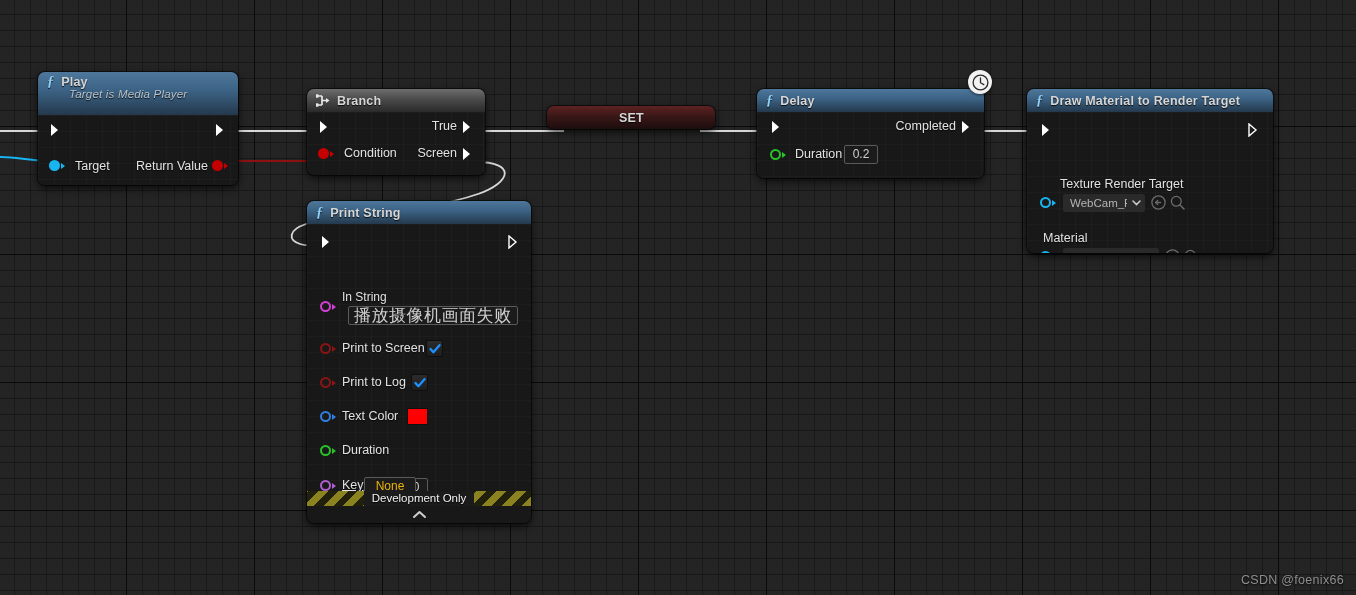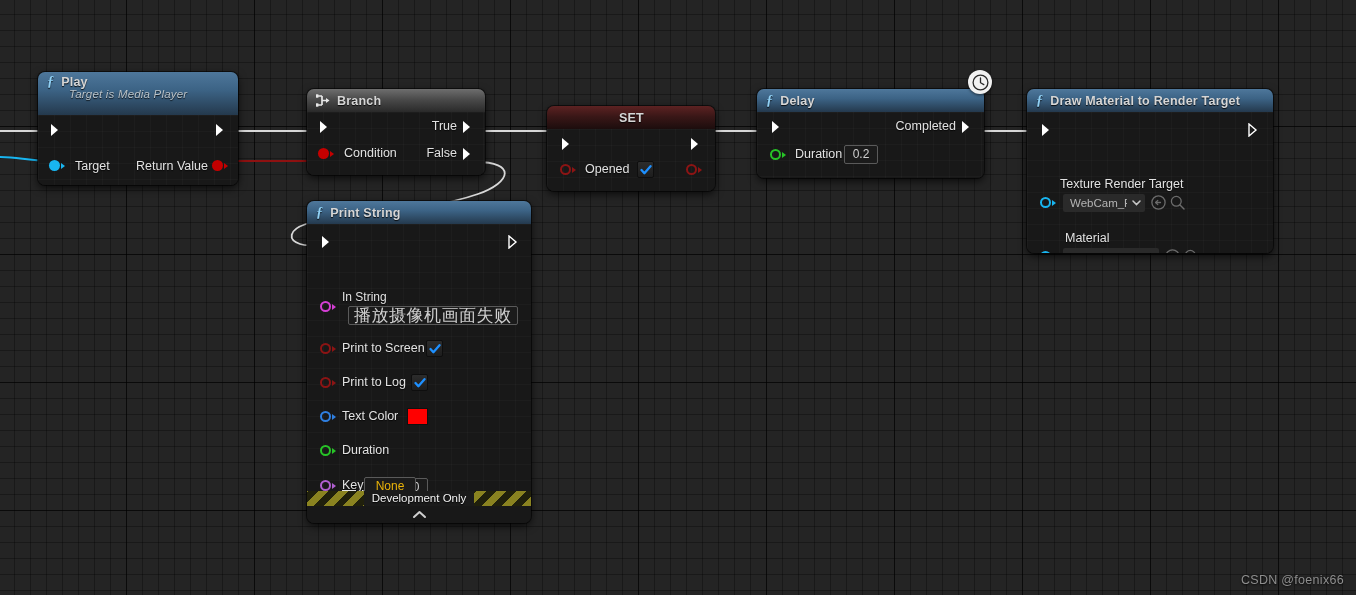--- a/index.html
+++ b/index.html
@@ -229,63 +229,33 @@
             <path d="M1,1 L8,7 L1,13 Z" fill="#ffffff"></path>
           </svg>
       </span>
     </div>
     <div style="position:absolute;left:0;right:0;top:32px;height:22px;">
       <span class="lpin pinwrap" style="left:11px;color:#c40000;top:4px;">
         <i class="dot solid"></i>
           <i class="arr"></i>
       </span>
       <span class="label" style="position:absolute;left:37px;top:2px;">Condition</span>
-      <span class="label" style="position:absolute;right:28px;top:2px;">False</span>
+      <span class="label" style="position:absolute;right:28px;top:2px;">Screen</span>
       <span class="rpin" style="right:12px;top:3px;">
         <svg class="exec-pin" viewBox="0 0 11 14">
             <path d="M1,1 L8,7 L1,13 Z" fill="#ffffff"></path>
           </svg>
       </span>
     </div>
   </div>
 </div>
 
 <div class="node" id="n-set" style="left:547px;top:106px;width:168px;">
   <div class="hdr setter">
     <span>SET</span>
-  </div>
-  <div class="node-body" style="height:62px;">
-    <div style="position:absolute;left:0;right:0;top:0;height:30px;">
-      <span class="lpin" style="left:14px;top:8px;">
-        <svg class="exec-pin" viewBox="0 0 11 14">
-            <path d="M1,1 L8,7 L1,13 Z" fill="#ffffff"></path>
-          </svg>
-      </span>
-      <span class="rpin" style="right:14px;top:8px;">
-        <svg class="exec-pin" viewBox="0 0 11 14">
-            <path d="M1,1 L8,7 L1,13 Z" fill="#ffffff"></path>
-          </svg>
-      </span>
-    </div>
-    <div style="position:absolute;left:0;right:0;top:31px;height:24px;">
-      <span class="lpin pinwrap" style="left:13px;top:4px;color:#8c1414;">
-        <i class="dot hollow"></i>
-          <i class="arr"></i>
-      </span>
-      <span class="label" style="position:absolute;left:38px;top:2px;">Opened</span>
-      <span class="chk" style="position:absolute;left:90px;top:1px;">
-        <svg viewBox="0 0 12 12">
-            <path d="M1.5,6 L4.4,9.2 L10.5,2.2" stroke="#1e90ff" stroke-width="2.3" fill="none" stroke-linecap="round" stroke-linejoin="round"></path>
-          </svg>
-      </span>
-      <span class="rpin pinwrap" style="right:13px;top:4px;color:#8c1414;">
-        <i class="dot hollow"></i>
-          <i class="arr"></i>
-      </span>
-    </div>
   </div>
 </div>
 
 <div class="node" id="n-delay" style="left:757px;top:89px;width:227px;">
   <div class="hdr fn">
     <div class="hdr-row">
       <span class="ficon">ƒ</span>
       <span>Delay</span>
     </div>
   </div>
@@ -443,21 +413,21 @@
     <span class="iconbtn" style="position:absolute;left:143px;top:83px;">
       <svg width="15" height="15" viewBox="0 0 15 15">
         <circle cx="6.3" cy="6.3" r="4.9" fill="none" stroke="#d0d0d0" stroke-width="1.3"></circle>
         <path d="M10,10 L14,14" stroke="#d0d0d0" stroke-width="1.4" stroke-linecap="round"></path>
       </svg>
     </span>
 
     <span class="lpin pinwrap" style="position:absolute;left:13px;top:139px;color:#18b5f0;">
       <i class="dot hollow"></i>
     </span>
-    <span class="label" style="position:absolute;left:38px;top:119px;">Material</span>
+    <span class="label" style="position:absolute;left:16px;top:119px;">Material</span>
     <span class="combo" style="position:absolute;left:36px;top:136px;width:96px;">
       <span class="cv">WebCam_Video</span>
 
     </span>
     <span class="iconbtn" style="position:absolute;left:138px;top:137px;">
       <svg width="15" height="15" viewBox="0 0 15 15">
         <circle cx="7.5" cy="7.5" r="6.6" fill="none" stroke="#d0d0d0" stroke-width="1.3"></circle>
         <path d="M9.5,7.5 H5 M6.8,5.4 L4.6,7.5 L6.8,9.6" stroke="#d0d0d0" stroke-width="1.3" fill="none" stroke-linecap="round" stroke-linejoin="round"></path>
       </svg>
     </span>

